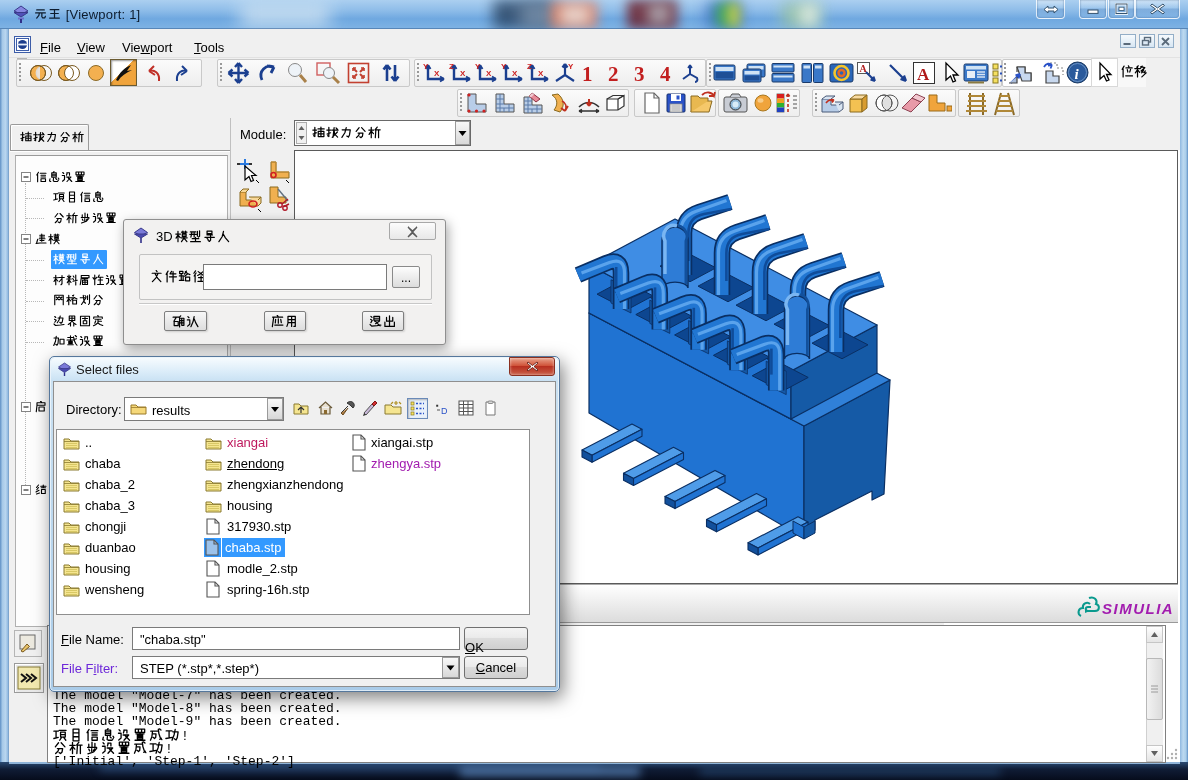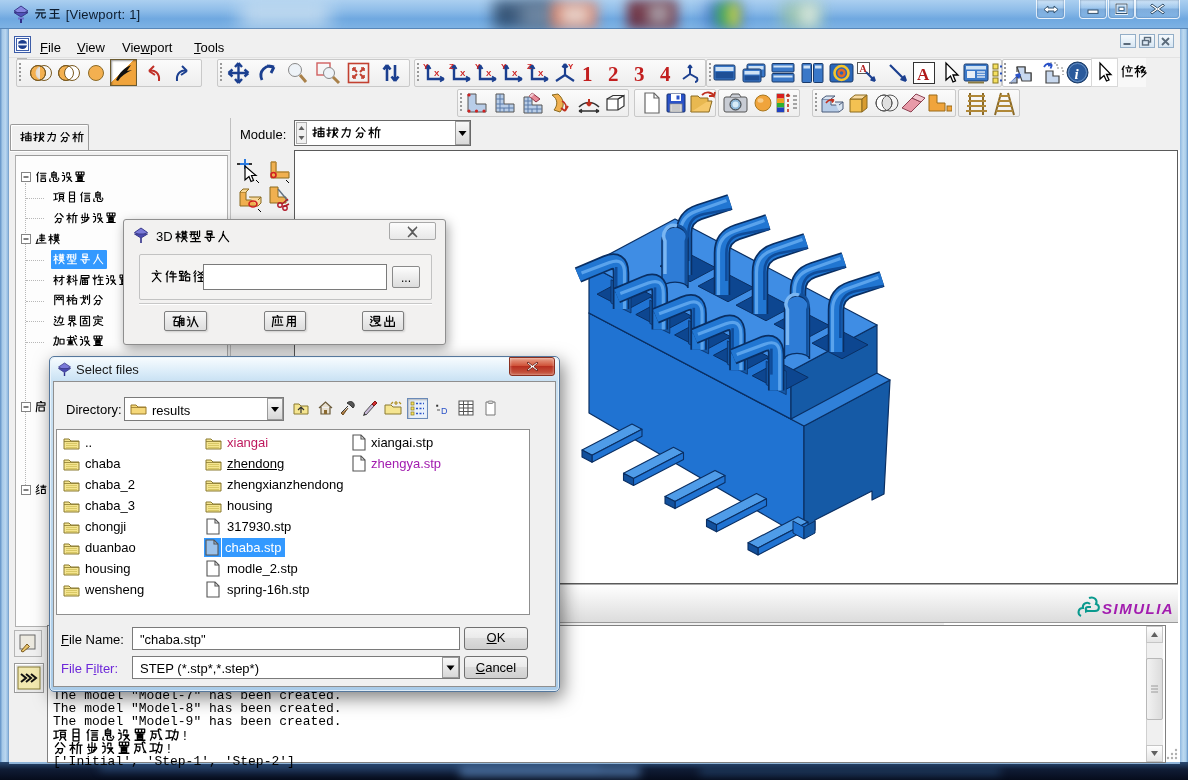--- a/index.html
+++ b/index.html
@@ -1093,14 +1093,14 @@
 <div style="position:absolute;left:371px;top:456px;font:13px 'Liberation Sans',sans-serif;color:#a21caf;white-space:pre;">zhengya.stp</div>
 <div style="position:absolute;left:61px;top:632px;font:13px 'Liberation Sans',sans-serif;color:#000;white-space:pre;"><span class="u">F</span>ile Name:</div>
 <div style="position:absolute;left:132px;top:627px;width:328px;height:23px;background:#fff;border:1px solid #7a7a7a"></div>
 <div style="position:absolute;left:140px;top:632px;font:13px 'Liberation Sans',sans-serif;color:#000;white-space:pre;">"chaba.stp"</div>
 <div style="position:absolute;left:61px;top:661px;font:13px 'Liberation Sans',sans-serif;color:#6d28d9;white-space:pre;">File F<span class="u">i</span>lter:</div>
 <div style="position:absolute;left:132px;top:656px;width:328px;height:23px;background:#fff;border:1px solid #7a7a7a"></div>
 <div style="position:absolute;left:140px;top:661px;font:13px 'Liberation Sans',sans-serif;color:#000;white-space:pre;">STEP (*.stp*,*.step*)</div>
 <div style="position:absolute;left:442px;top:657px;width:17px;height:21px;background:linear-gradient(#f8f8f8,#d8d8d8);border:1px solid #9a9a9a"><svg width="15" height="19">
         <path d="M3.5 7.5 L11.5 7.5 L7.5 12.5 Z" fill="#000"></path>
       </svg></div>
-<div style="position:absolute;left:464px;top:627px;width:64px;height:23px;background:linear-gradient(#f4f4f4,#ebebeb 45%,#dcdcdc 50%,#cfcfcf);border:1px solid #707070;border-radius:3px;text-align:center;padding-top:2px;font:13px 'Liberation Sans',sans-serif"><span class="u">O</span>K</div>
+<div style="position:absolute;left:464px;top:627px;width:64px;height:23px;background:linear-gradient(#f4f4f4,#ebebeb 45%,#dcdcdc 50%,#cfcfcf);border:1px solid #707070;border-radius:3px;text-align:left;padding-top:12px;font:13px 'Liberation Sans',sans-serif"><span class="u">O</span>K</div>
 <div style="position:absolute;left:464px;top:656px;width:64px;height:23px;background:linear-gradient(#f4f4f4,#ebebeb 45%,#dcdcdc 50%,#cfcfcf);border:1px solid #707070;border-radius:3px;text-align:center;padding-top:3px;font:13px 'Liberation Sans',sans-serif"><span class="u">C</span>ancel</div>
 </div>
 </body></html>

